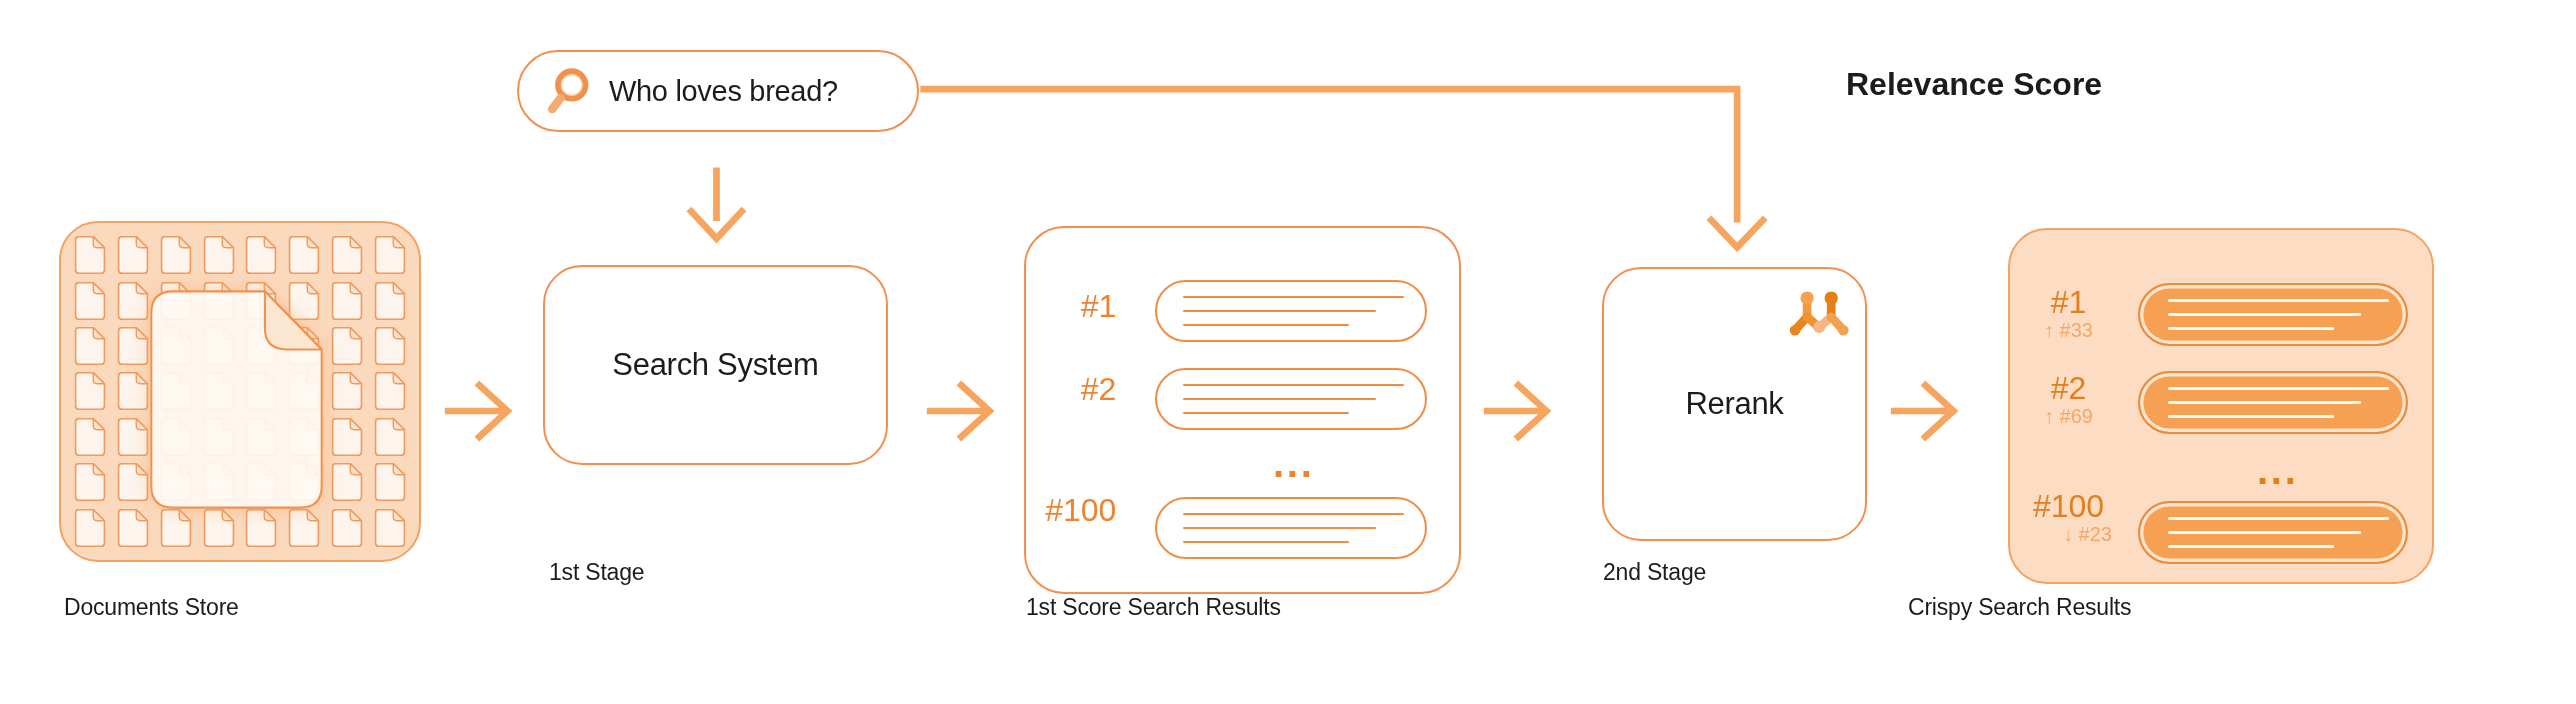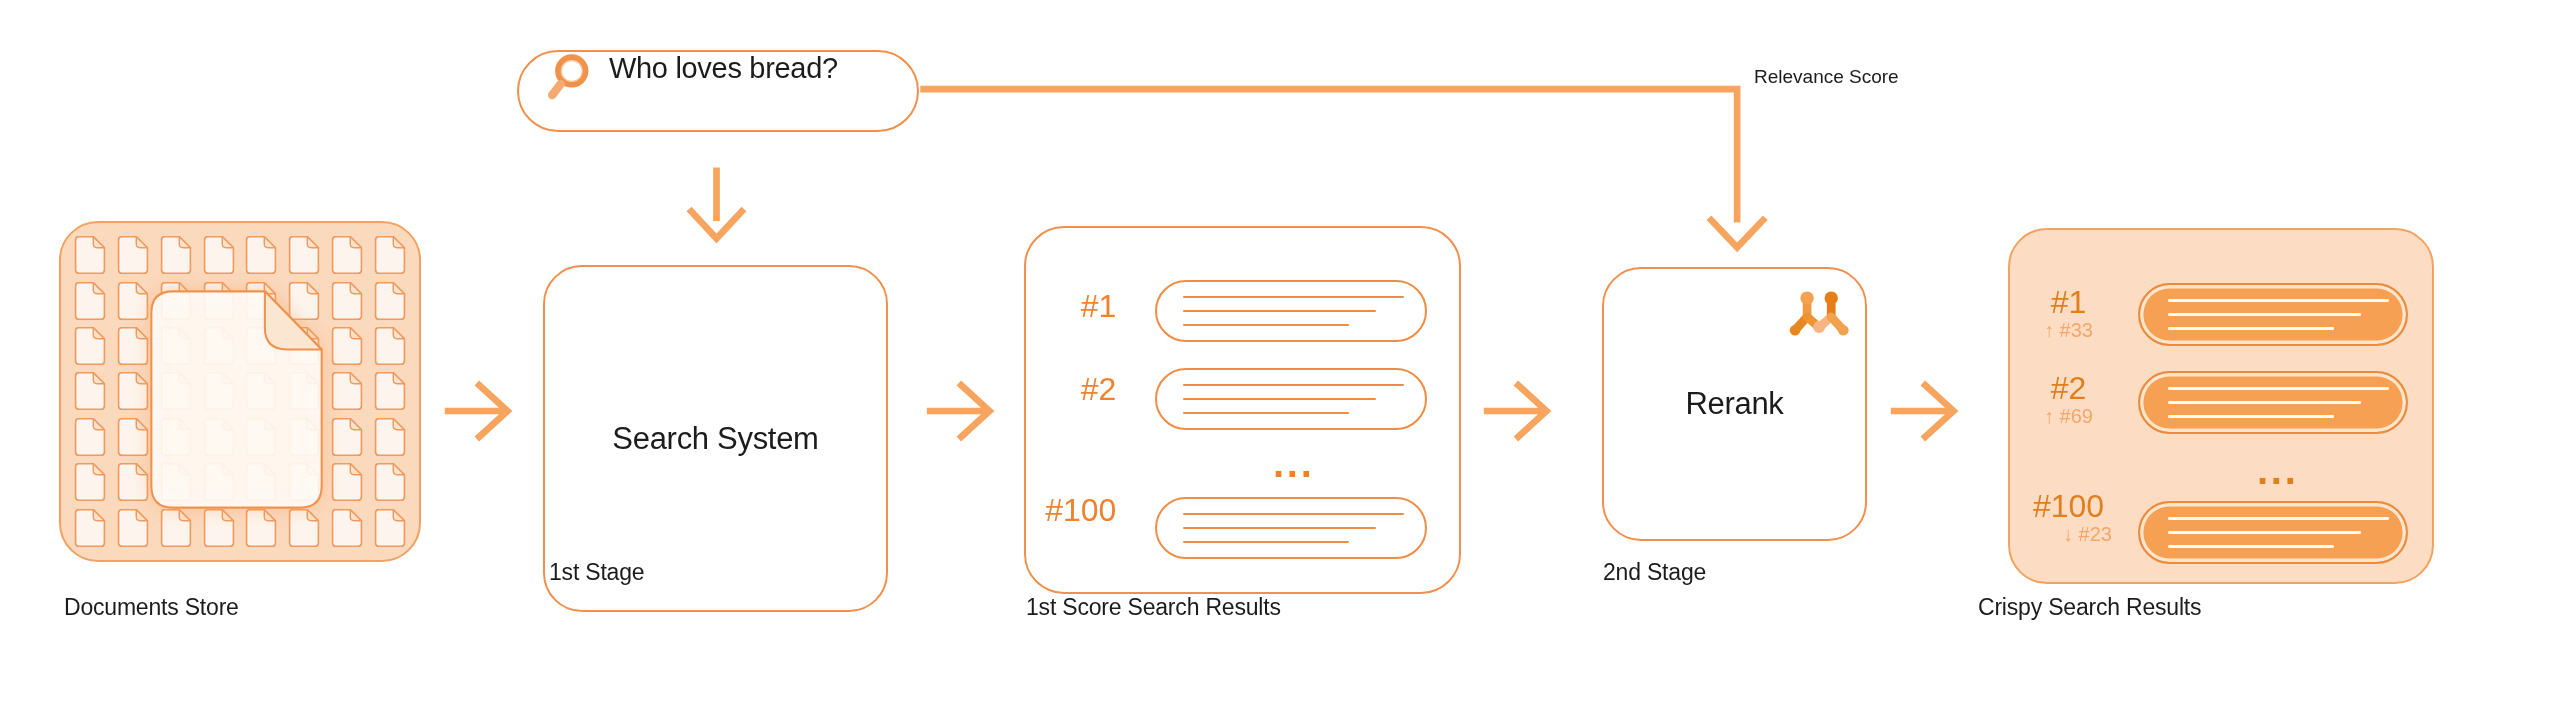--- a/index.html
+++ b/index.html
@@ -4,26 +4,26 @@
 <style>
   html,body{margin:0;padding:0;background:#ffffff;}
   .canvas{
     position:relative;width:2576px;height:704px;background:#ffffff;
     font-family:"Liberation Sans", sans-serif;color:#1c1c1c;overflow:hidden;
   }
   
   .query-pill{
     position:absolute;left:517px;top:50px;width:402px;height:82px;
     border:2px solid #F1904E;border-radius:43px;background:#fff;
-    display:flex;box-sizing:border-box;
+    display:flex;align-items:center;box-sizing:border-box;
   }
   .query-pill svg{margin-left:25.5px;}
   .query-text{font-size:29px;font-weight:500;margin-left:17.4px;letter-spacing:-0.3px;}
   
-  .relevance{position:absolute;left:1754px;top:66px;font-size:19px;font-weight:400;}
+  .relevance{position:absolute;left:1846px;top:66px;font-size:32px;font-weight:700;}
   .caption{position:absolute;font-size:23px;font-weight:500;letter-spacing:-0.2px;}
   
   .arrow{position:absolute;}
   .arrow path{stroke:#F7A45E;stroke-width:10;fill:none;}
   
   .doc-store{
     position:absolute;left:59px;top:221px;width:362px;height:341px;box-sizing:border-box;
     background:#FBD9BD;border:2.7px solid #F4A262;border-radius:39px;overflow:hidden;
   }
   .doc-grid{
@@ -32,21 +32,21 @@
     justify-content:space-between;align-content:space-between;
   }
   .big-doc{position:absolute;left:89px;top:67px;z-index:2;filter:drop-shadow(0 0 9.4px rgba(244,162,98,.45));}
   
   .stage-box{
     position:absolute;box-sizing:border-box;background:#fff;
     border:2px solid #F1904E;border-radius:39px;
     display:flex;align-items:center;justify-content:center;
   }
   .stage-title{font-size:31px;font-weight:500;letter-spacing:-0.3px;}
-  .search-system{left:543px;top:265px;width:345px;height:347px;}
+  .search-system{left:543px;top:265px;width:345px;height:200px;}
   .rerank-box{left:1602px;top:267px;width:265px;height:274px;}
   .rerank-logo{position:absolute;right:10.7px;top:17.4px;}
   
   .results-box{
     position:absolute;left:1024px;top:226px;width:437px;height:368px;box-sizing:border-box;
     background:#fff;border:2px solid #F1904E;border-radius:40px;
   }
   .crispy-box{
     position:absolute;left:2008px;top:228px;width:426px;height:356px;box-sizing:border-box;
     background:#FCDDC3;border:2.7px solid #F4A262;border-radius:39px;
@@ -469,16 +469,16 @@
     </div>
     <div class="dots" style="left:247px;top:236px">...</div>
     <div class="rank" style="top:260px">#100</div>
     <div class="delta shift" style="top:294px">↓ #23</div>
     <div class="cpill" style="top:271px">
       <i class="ln w1"></i>
       <i class="ln w2"></i>
       <i class="ln w3"></i>
     </div>
   </div>
-  <div class="caption" style="left:1978px;top:594px">Crispy Search Results</div>
+  <div class="caption" style="left:1908px;top:594px">Crispy Search Results</div>
 
 </div>
 
 
 </body></html>

